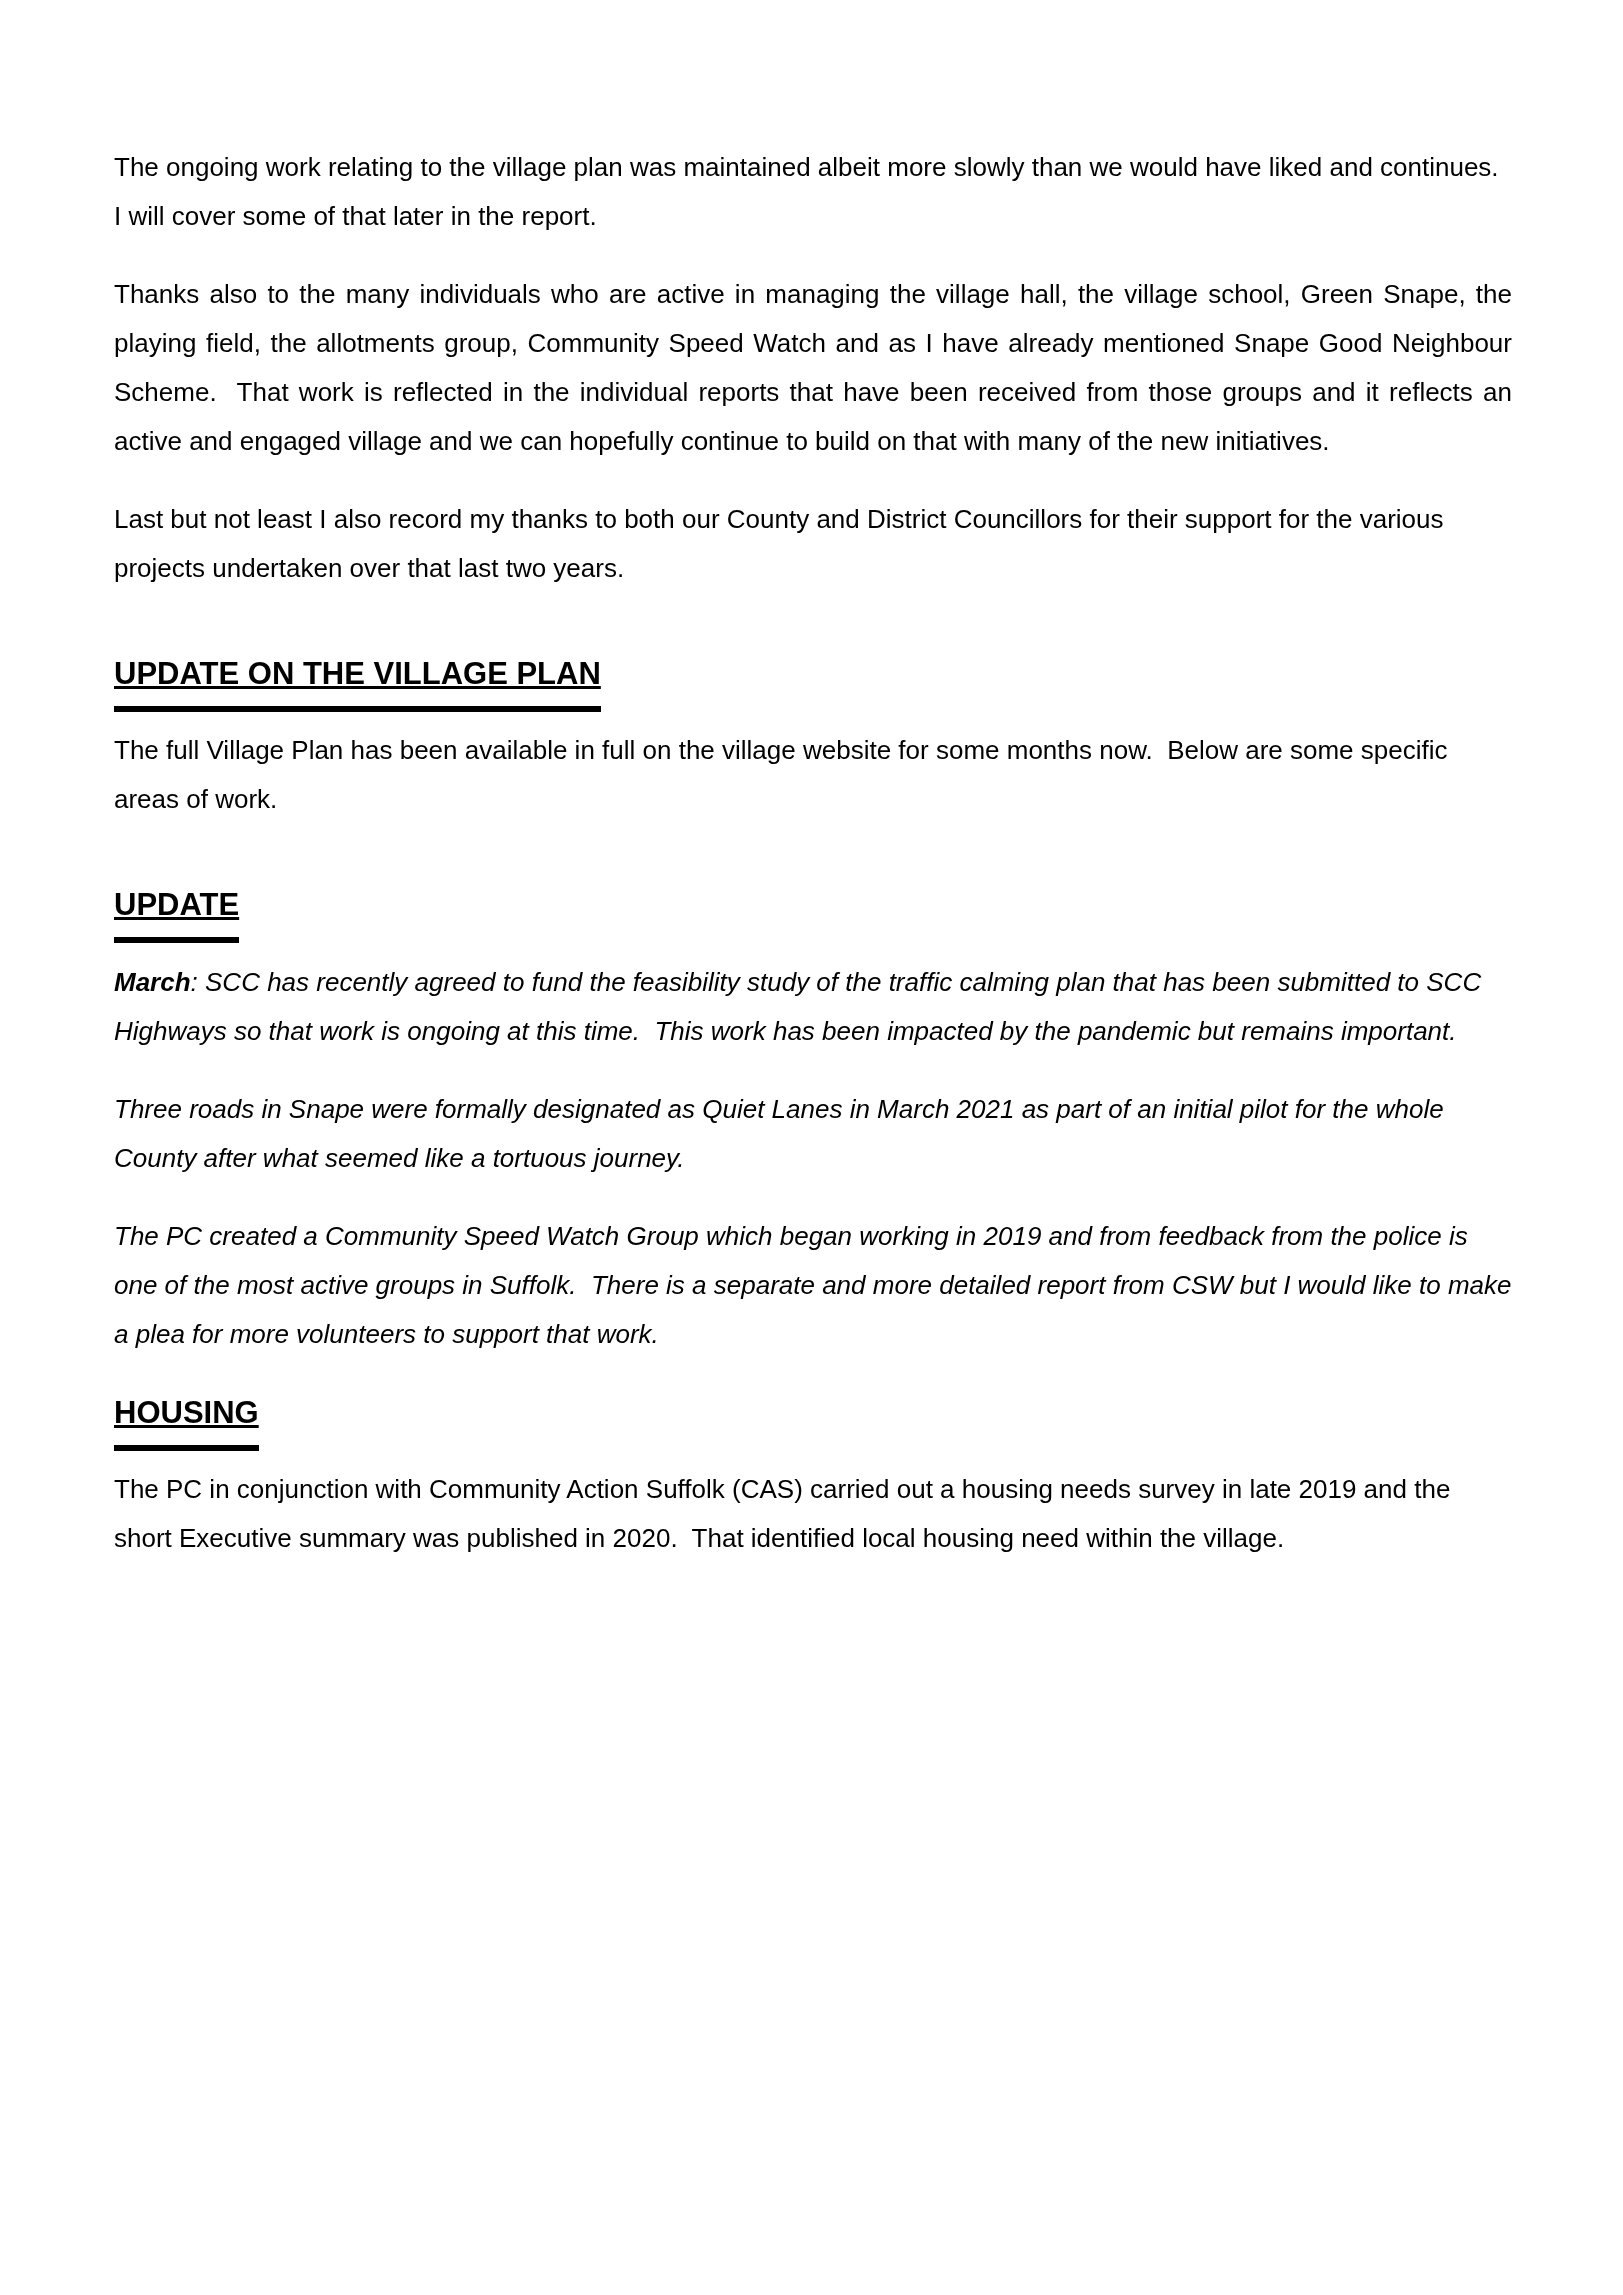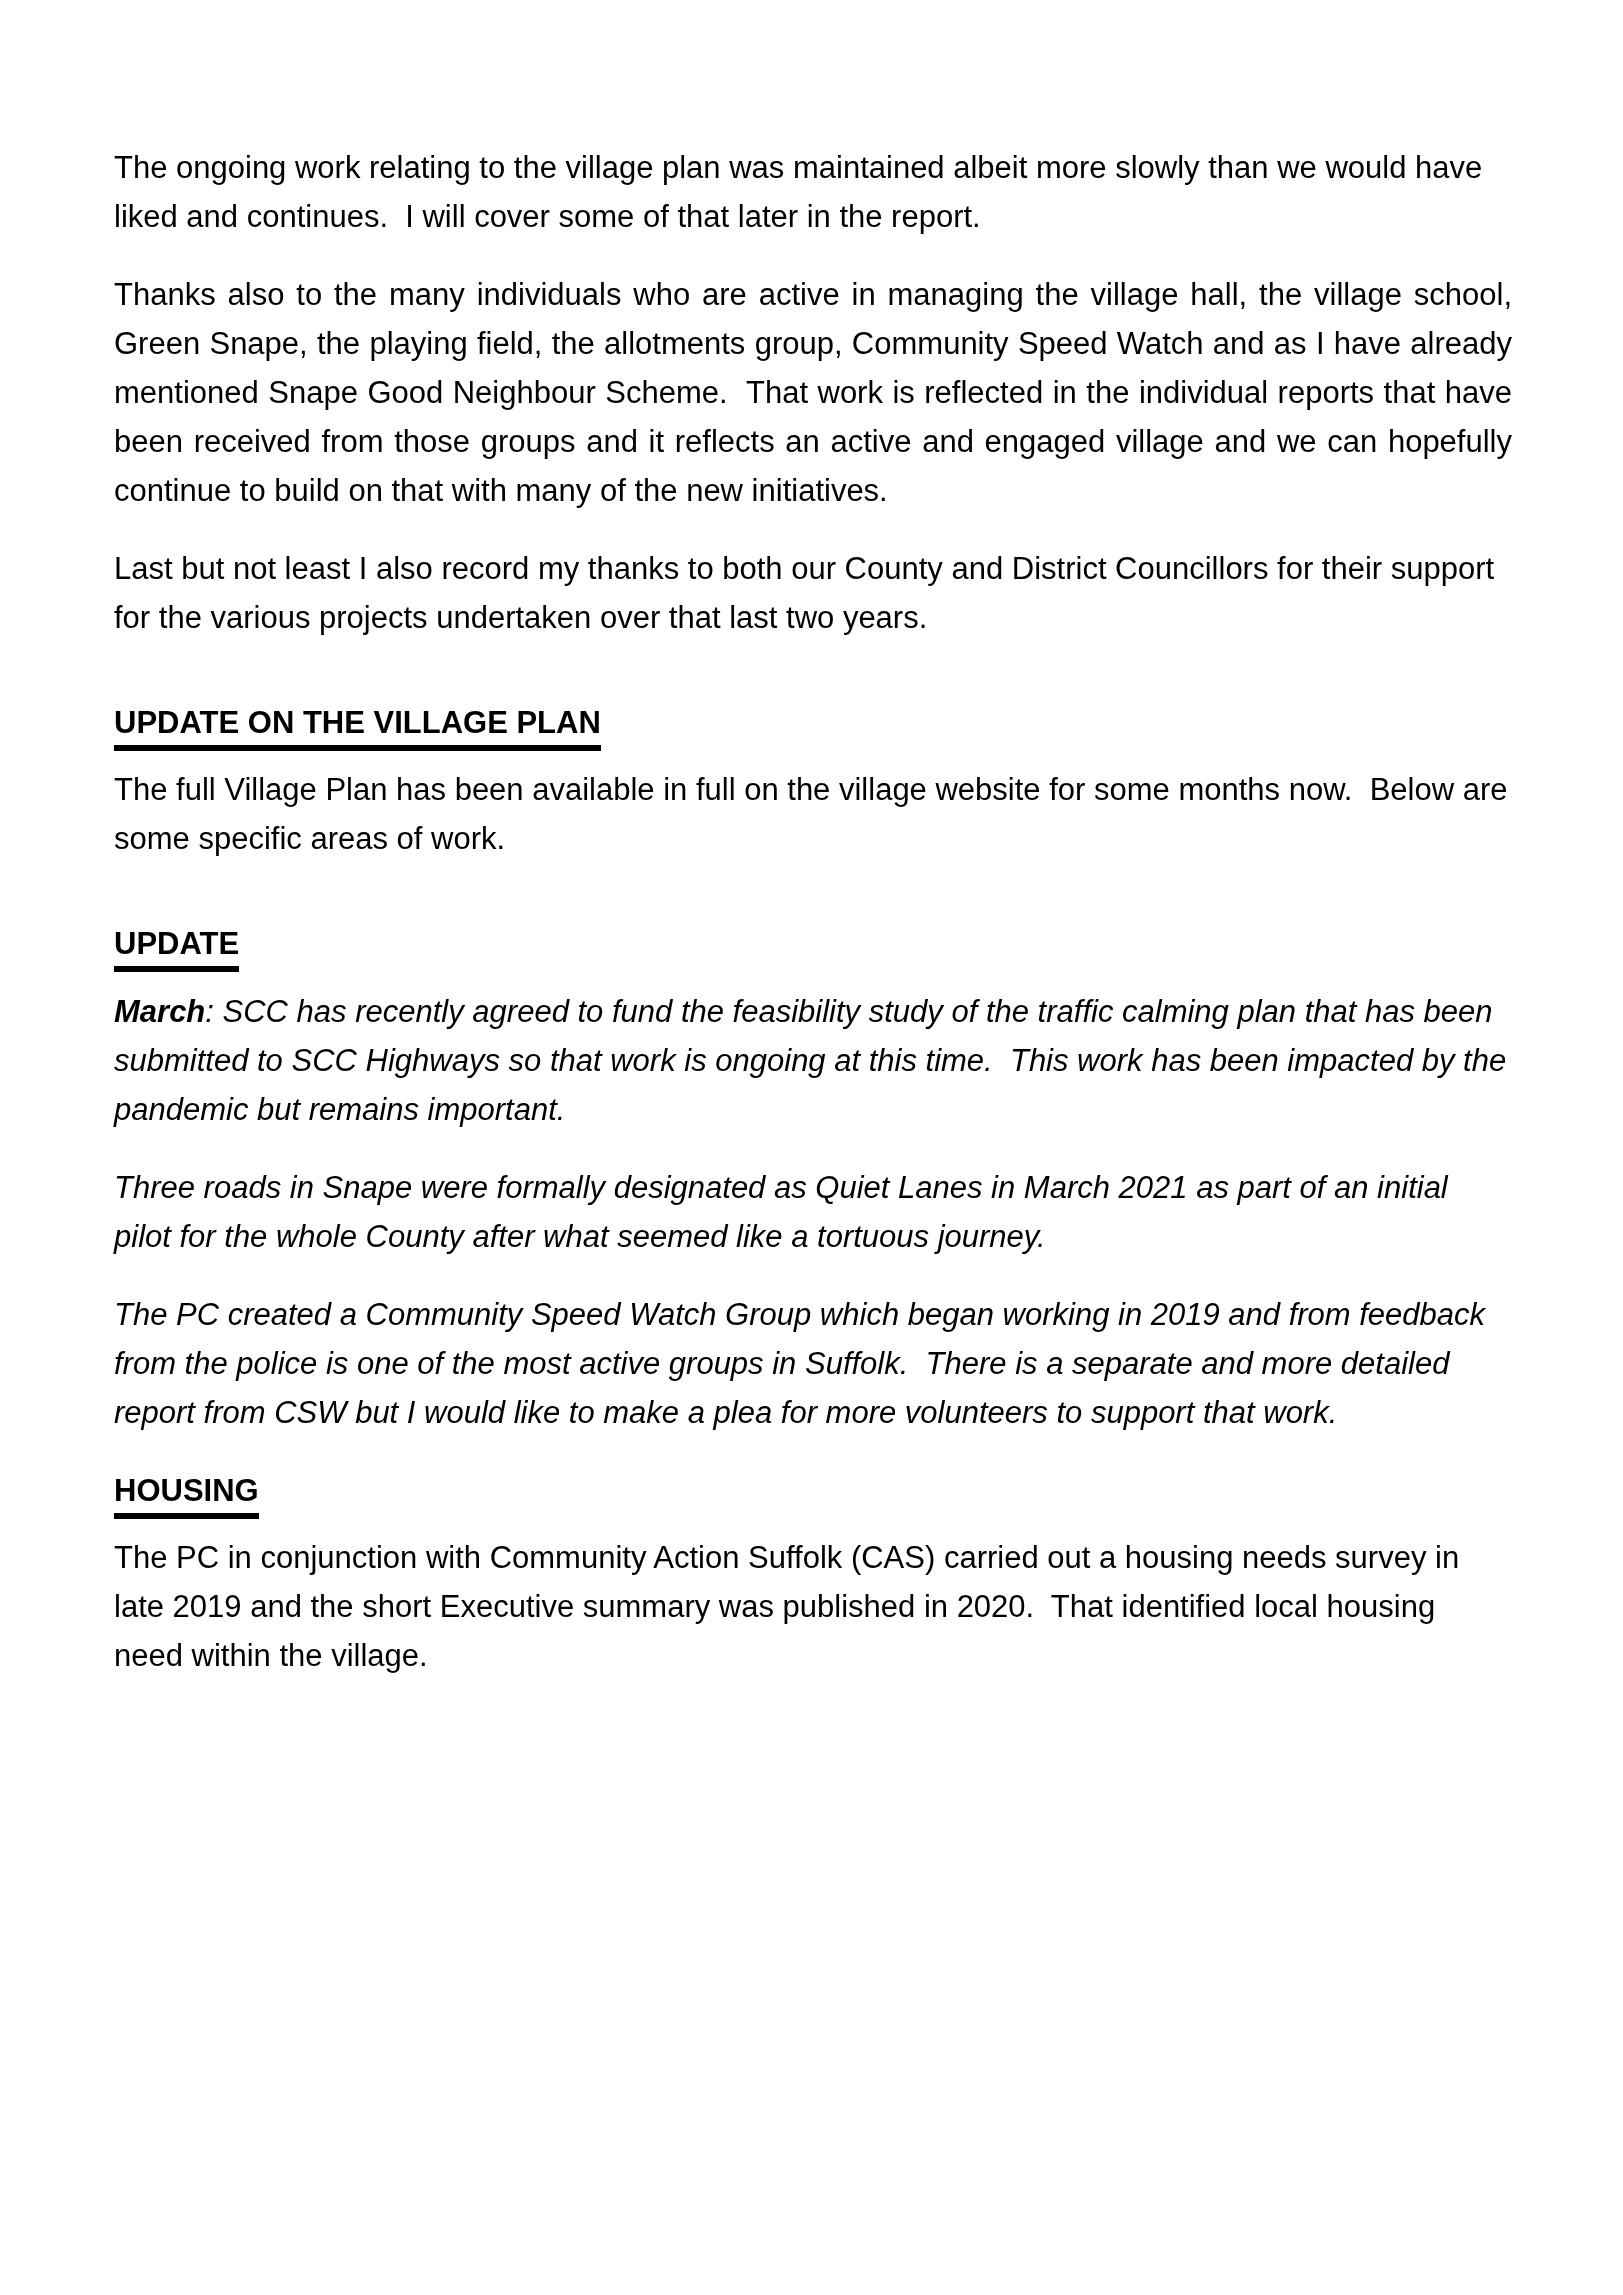--- a/index.html
+++ b/index.html
@@ -16,21 +16,21 @@
     font-family: "Liberation Sans", sans-serif;
     color: #000000;
   }
   .content {
     position: absolute;
     left: 114px;
     top: 143px;
     width: 1398px;
   }
   .para {
-    font-size: 31px;
+    font-size: 26px;
     line-height: 49px;
     margin: 0 0 29px 0;
     white-space: normal;
   }
   .justify {
     text-align: justify;
     margin-top: 24px;
   }
   .italic {
     font-style: italic;
@@ -43,22 +43,23 @@
     line-height: 49px;
     font-weight: 700;
     margin: 56px 0 14.4px 0;
   }
   .heading-tight {
     margin-top: 0;
   }
   .underline {
     display: inline-block;
     line-height: 35px;
-    padding-bottom: 5px;
+    padding-bottom: 15px;
     border-bottom: 6.5px solid #000000;
+    text-decoration: underline;
   }
 </style>
 </head>
 <body>
 
 <div class="page">
   <main class="content">
 
     <p class="para">The ongoing work relating to the village plan was maintained albeit more slowly than we would have liked and continues.&nbsp; I will cover some of that later in the report.</p>
 

